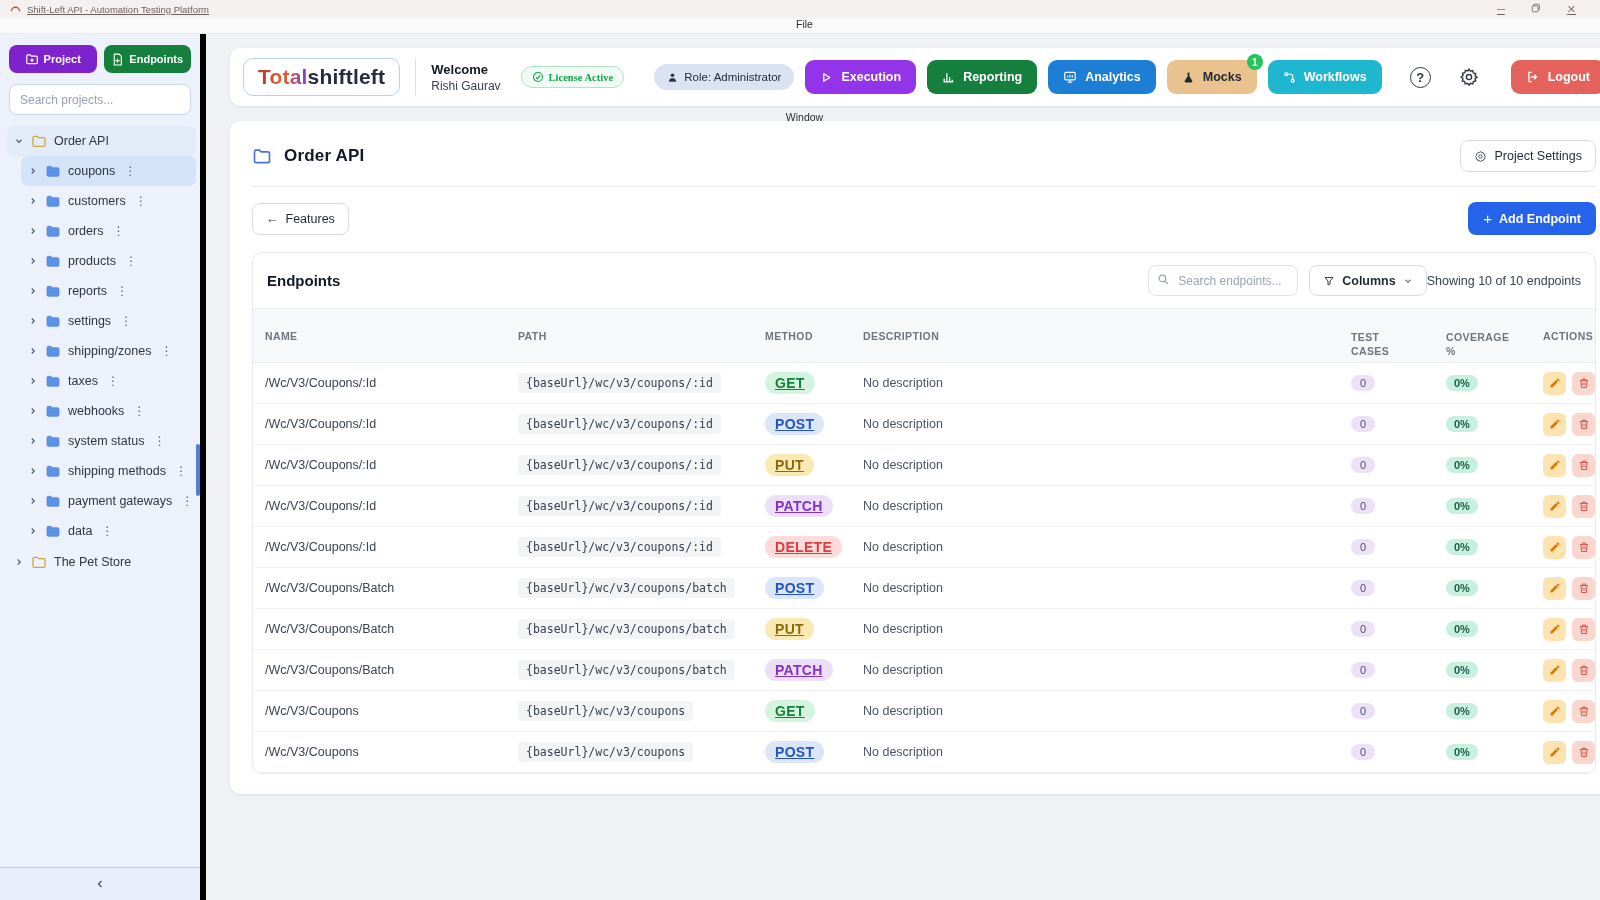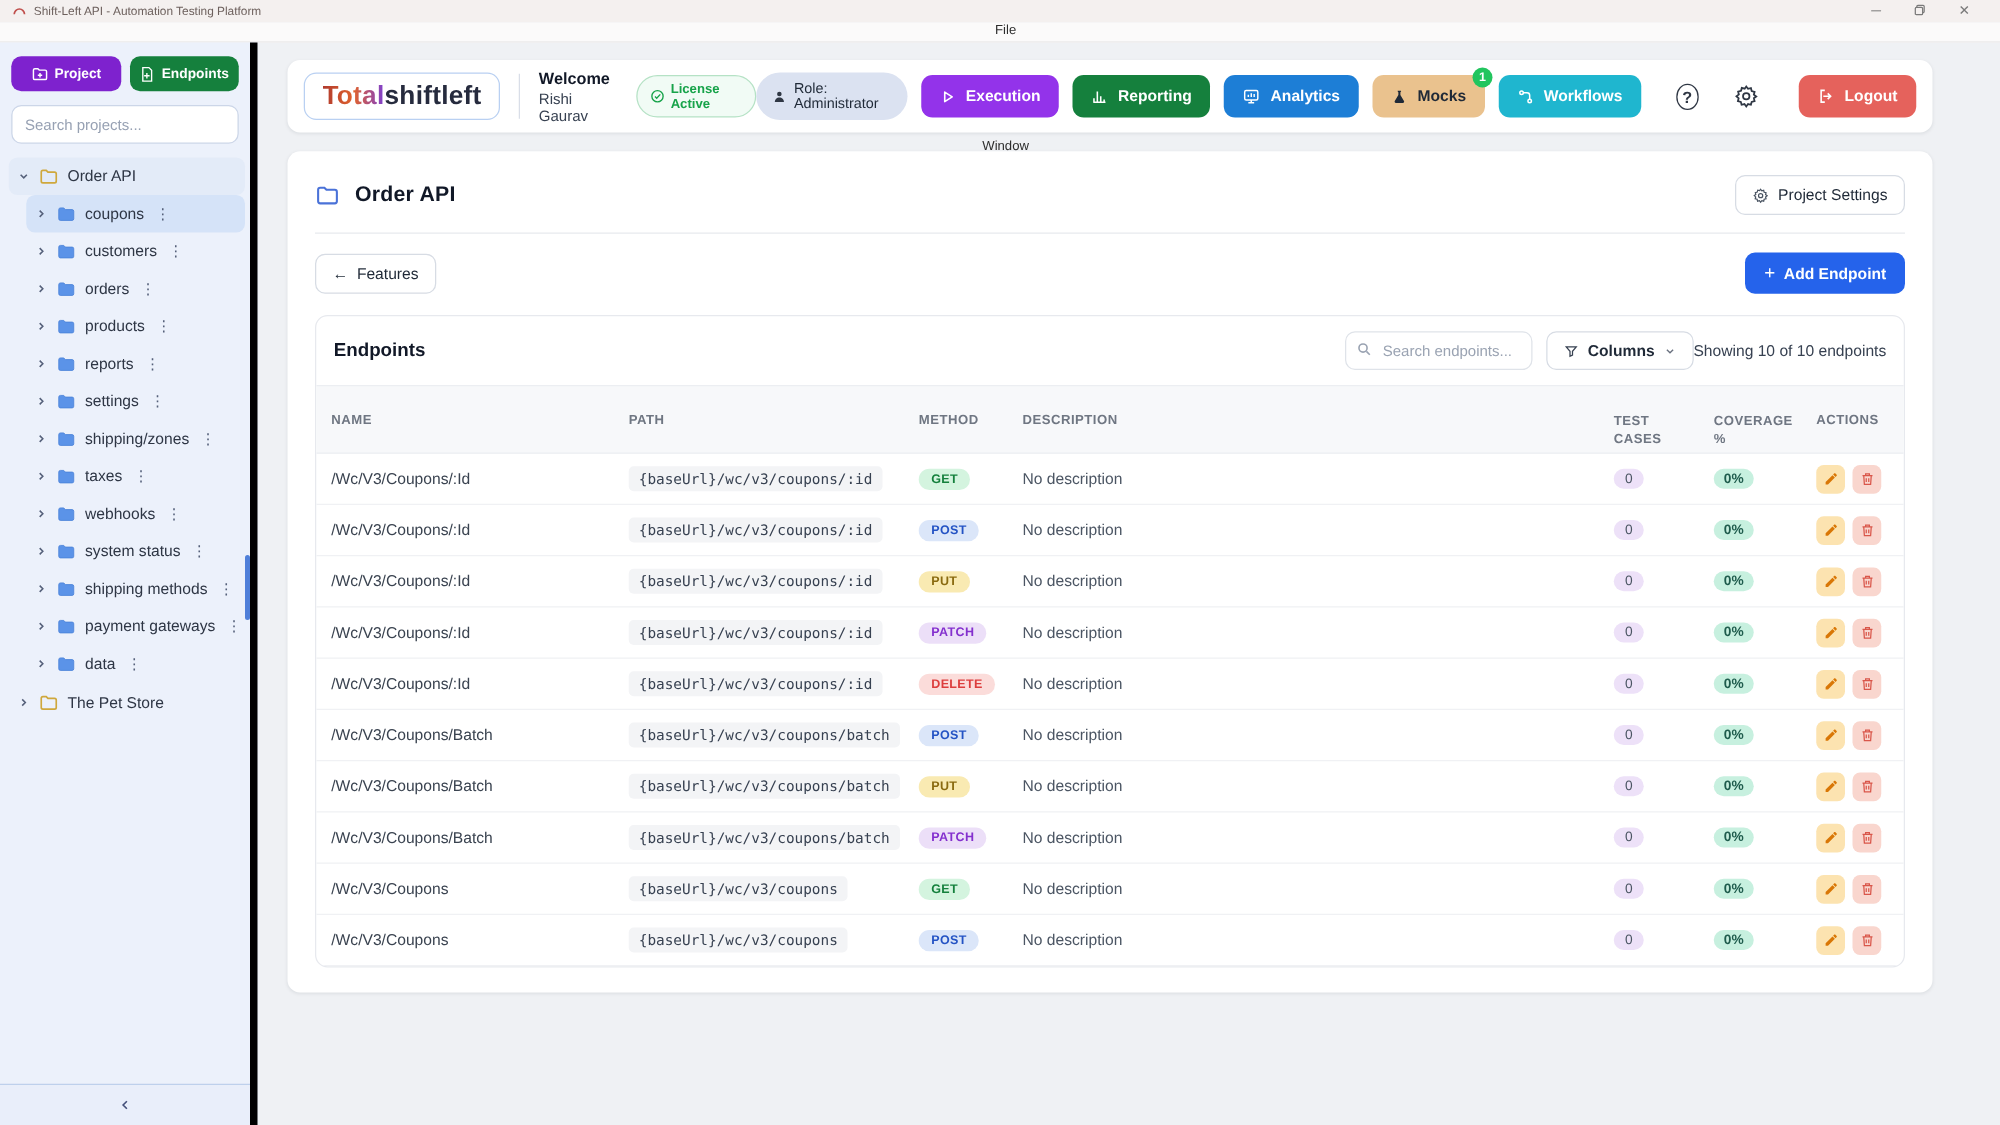--- a/index.html
+++ b/index.html
@@ -1,21 +1,21 @@
 <!DOCTYPE html>
 <html><head>
 <meta charset="utf-8">
 <style>
   * { margin:0; padding:0; box-sizing:border-box; }
   html,body { width:1600px; height:900px; overflow:hidden; background:#eff1f4;
               font-family:"Liberation Sans", sans-serif; }
 
   
   .titlebar { height:18px; background:#f4f0ef; display:flex; align-items:center;
-              padding:0 10px; font-size:9.5px; color:#6d605d; }
+              padding:0 10px; font-size:9.5px; color:#6d605d;text-decoration:underline; }
   .titlebar .app-ico { margin-right:6px; display:flex; }
   .win-controls { margin-left:auto; display:flex; gap:26px; align-items:center; color:#7a7a7a; padding-right:14px; }
   .win-controls span { cursor:default; font-size:11px; line-height:1; }
   .menubar { height:16px; background:#fbfafa; display:flex; align-items:center; gap:19px;
              padding-left:9px; font-size:10.5px; color:#2d2d2d; border-bottom:1px solid #eceaea;flex-direction:column;}
 
   .app { display:flex; height:866px; }
 
   
   .sidebar { width:206px; background:#ecf1fb; border-right:6px solid #000000; position:relative; flex:none; }
@@ -52,21 +52,21 @@
   .logo-box { border:1.5px solid #b9d0f2; border-radius:10px; padding:6px 14px;
               font-size:21px; font-weight:bold; letter-spacing:.2px; display:flex; }
   .logo-primary { background:linear-gradient(90deg,#b03a2e,#e0622d,#7b3fd4);
               -webkit-background-clip:text; background-clip:text; color:transparent; }
   .logo-secondary { color:#262b3e; }
   .v-div { width:1px; height:36px; background:#d9dee8; margin:0 15px; }
   .welcome-label { font-size:13px; font-weight:bold; color:#111827; }
   .user-name { font-size:12px; color:#374151; margin-top:2px; }
   .license-badge { margin-left:20px; display:flex; align-items:center; gap:5px;
               border:1px solid #b5e2c5; background:#f1fbf5; color:#17a34a;
-              font-size:10.5px; font-weight:bold; border-radius:999px; padding:4px 10px; }
+              font-size:10.5px; font-weight:bold; border-radius:999px; padding:4px 10px;font-family:Liberation Serif, serif; }
   .header-spacer { flex:1; }
   .role-pill { background:#dbe2f1; border-radius:999px; padding:7px 13px; font-size:11.5px;
               color:#1f2937; display:flex; align-items:center; gap:6px; }
   .nav-btn { height:34px; border:none; border-radius:9px; padding:0 15px; margin-left:11px;
               font-weight:bold; font-size:12.5px; color:#fff; display:flex; align-items:center;
               gap:8px; position:relative; font-family:inherit; cursor:pointer; }
   .nav-execution { background:#9333ea; }
   .nav-reporting { background:#15803d; }
   .nav-analytics { background:#1d7ed6; }
   .nav-mocks { background:#eac28e; color:#1f2937; }
@@ -99,31 +99,31 @@
   .panel-head { display:flex; align-items:center; padding:12px 14px; }
   .panel-title { font-size:15px; font-weight:bold; color:#111827; }
   .search-box { position:relative; margin-left:auto; }
   .search-box svg { position:absolute; left:9px; top:8px; }
   .search-box input { width:150px; height:31px; border:1px solid #dfe3e9; border-radius:8px;
               padding:0 8px 0 29px; font-size:12px; color:#374151; font-family:inherit; }
   .search-box input::placeholder { color:#9aa3b2; }
   .btn-columns { margin-left:11px; height:31px; font-weight:bold; }
   .showing { font-size:12.5px; color:#374151; }
 
-  .t-head, .t-row { display:grid; grid-template-columns:238px 232px 83px 473px 80px 82px 1fr; align-items:center; }
+  .t-head, .t-row { display:grid; grid-template-columns:238px 232px 83px 473px 80px 82px 1fr; align-items:center;gap:15px; }
   .t-head { background:#f7f8fa; border-top:1px solid #eceef2; border-bottom:1px solid #eceef2;
             min-height:38px; color:#6f7682; font-size:10.5px; font-weight:bold; letter-spacing:.4px; }
   .t-head > div { padding:4px 0 4px 12px; line-height:1.35; }
   .hw { max-width:66px;margin-top:17px; }
   .t-row { height:41px; border-bottom:1px solid #f0f1f4; font-size:12.5px; color:#3a4350; }
   .t-row > div { padding-left:12px; }
   .path-chip { display:inline-block; background:#f3f4f6; border-radius:4px; padding:3px 8px;
               font-family:"DejaVu Sans Mono", monospace; font-size:11.5px; color:#374151; }
-  .method-pill { display:inline-block; border-radius:999px; padding:3px 10px; font-size:10px;
-              font-weight:bold; letter-spacing:.3px; }
+  .method-pill { display:inline-block; border-radius:999px; padding:3px 10px; font-size:14px;
+              font-weight:bold; letter-spacing:.3px;text-decoration:underline; }
   .m-get { background:#d4f4df; color:#15803d; }
   .m-post { background:#dbe6f9; color:#2453c4; }
   .m-put { background:#f9eab2; color:#8a6a10; }
   .m-patch { background:#ecdff8; color:#8430ce; }
   .m-delete { background:#fbdcda; color:#dc3d3d; }
   .desc-cell { color:#4b5563; }
   .tc-pill { display:inline-block; background:#ede1f8; color:#4b5563; border-radius:999px;
               padding:2px 9px; font-size:11px; }
   .cov-pill { display:inline-block; background:#c7f0df; color:#1f5c4d; border-radius:999px;
               padding:2px 8px; font-size:11px; font-weight:bold; }

